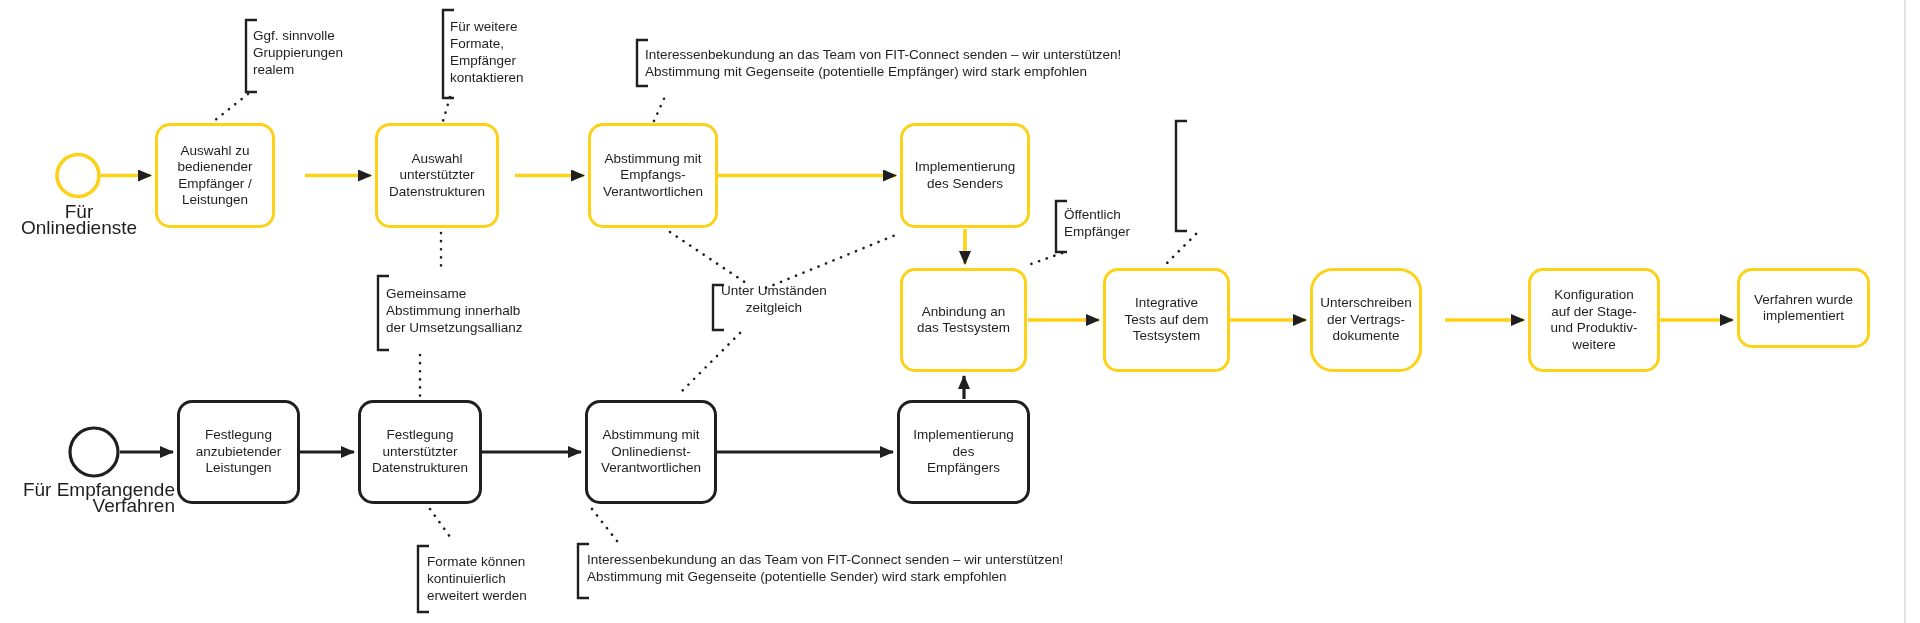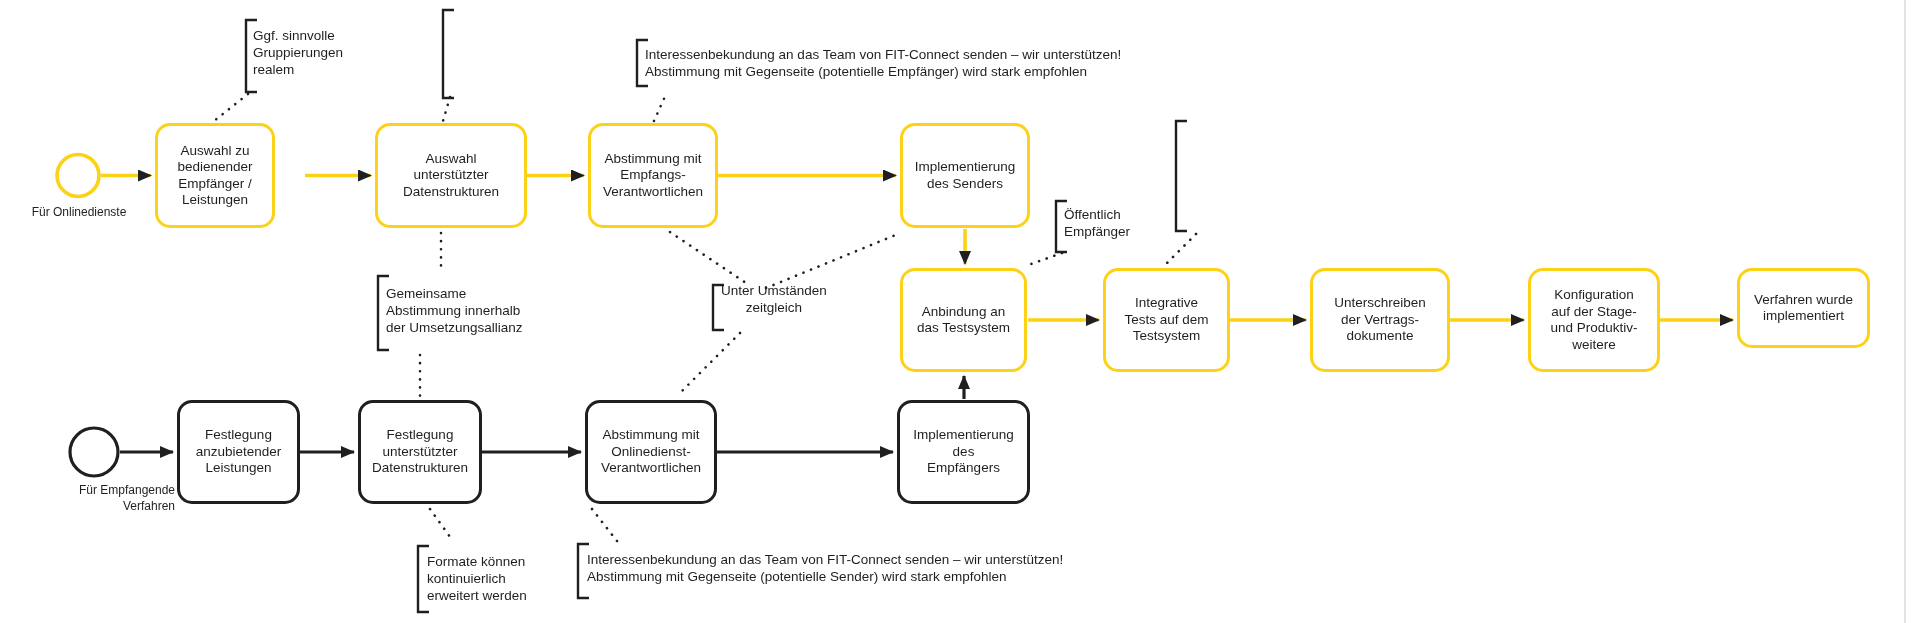--- a/index.html
+++ b/index.html
@@ -38,21 +38,21 @@
   }
   .node.y{border-color:var(--yellow);}
   .ann{
     position:absolute;
     font-size:13.5px;line-height:17px;
     white-space:pre-line;
     text-align:left;
   }
   .startlbl{
     position:absolute;
-    font-size:12px;line-height:16px;
+    font-size:19px;line-height:16px;
     text-align:center;
     white-space:pre-line;
   }
 </style>
 </head>
 <body>
 
 <div id="stage" style="background: rgb(255, 255, 255);">
 
   <svg id="wires" viewBox="0 0 1920 623" xmlns="http://www.w3.org/2000/svg">
@@ -118,35 +118,35 @@
   </svg>
 
   <div class="startlbl" style="left:9px;top:204px;width:140px;">Für Onlinedienste</div>
   <div class="startlbl" style="left:15px;top:482px;width:160px;text-align:right;">Für Empfangende
 Verfahren</div>
 
   <div class="node y" style="left:155px;top:123px;width:120px;height:105px;">Auswahl zu
 bedienender
 Empfänger /
 Leistungen</div>
-  <div class="node y" style="left:375px;top:123px;width:152px;height:105px;">Auswahl
+  <div class="node y" style="left:375px;top:123px;width:124px;height:105px;">Auswahl
 unterstützter
 Datenstrukturen</div>
   <div class="node y" style="left:588px;top:123px;width:130px;height:105px;">Abstimmung mit
 Empfangs-
 Verantwortlichen</div>
   <div class="node y" style="left:900px;top:123px;width:130px;height:105px;">Implementierung
 des Senders</div>
 
   <div class="node y" style="left:1103px;top:268px;width:127px;height:104px;">Integrative
 Tests auf dem
 Testsystem</div>
   <div class="node y" style="left:900px;top:268px;width:127px;height:104px;">Anbindung an
 das Testsystem</div>
-  <div class="node y" style="left:1310px;top:268px;width:140px;height:104px;">Unterschreiben
+  <div class="node y" style="left:1310px;top:268px;width:112px;height:104px;border-radius:23px;">Unterschreiben
 der Vertrags-
 dokumente</div>
   <div class="node y" style="left:1528px;top:268px;width:132px;height:104px;">Konfiguration
 auf der Stage-
 und Produktiv-
 weitere</div>
   <div class="node y" style="left:1737px;top:268px;width:133px;height:80px;">Verfahren wurde
 implementiert</div>
 
   <div class="node" style="left:177px;top:400px;width:123px;height:104px;">Festlegung
@@ -158,20 +158,24 @@
   <div class="node" style="left:585px;top:400px;width:132px;height:104px;">Abstimmung mit
 Onlinedienst-
 Verantwortlichen</div>
   <div class="node" style="left:897px;top:400px;width:133px;height:104px;">Implementierung
 des
 Empfängers</div>
 
   <div class="ann" style="left:253px;top:27px;">Ggf. sinnvolle
 Gruppierungen
 realem</div>
+  <div class="ann" style="left:450px;top:18px;">Für weitere
+Formate,
+Empfänger
+kontaktieren</div>
   <div class="ann" style="left:645px;top:46px;">Interessenbekundung an das Team von FIT-Connect senden – wir unterstützen!
 Abstimmung mit Gegenseite (potentielle Empfänger) wird stark empfohlen</div>
   <div class="ann" style="left:386px;top:285px;">Gemeinsame
 Abstimmung innerhalb
 der Umsetzungsallianz</div>
   <div class="ann" style="left:721px;top:282px;text-align:center;">Unter Umständen
 zeitgleich</div>
   <div class="ann" style="left:1064px;top:206px;">Öffentlich
 Empfänger</div>
   <div class="ann" style="left:427px;top:553px;">Formate können

